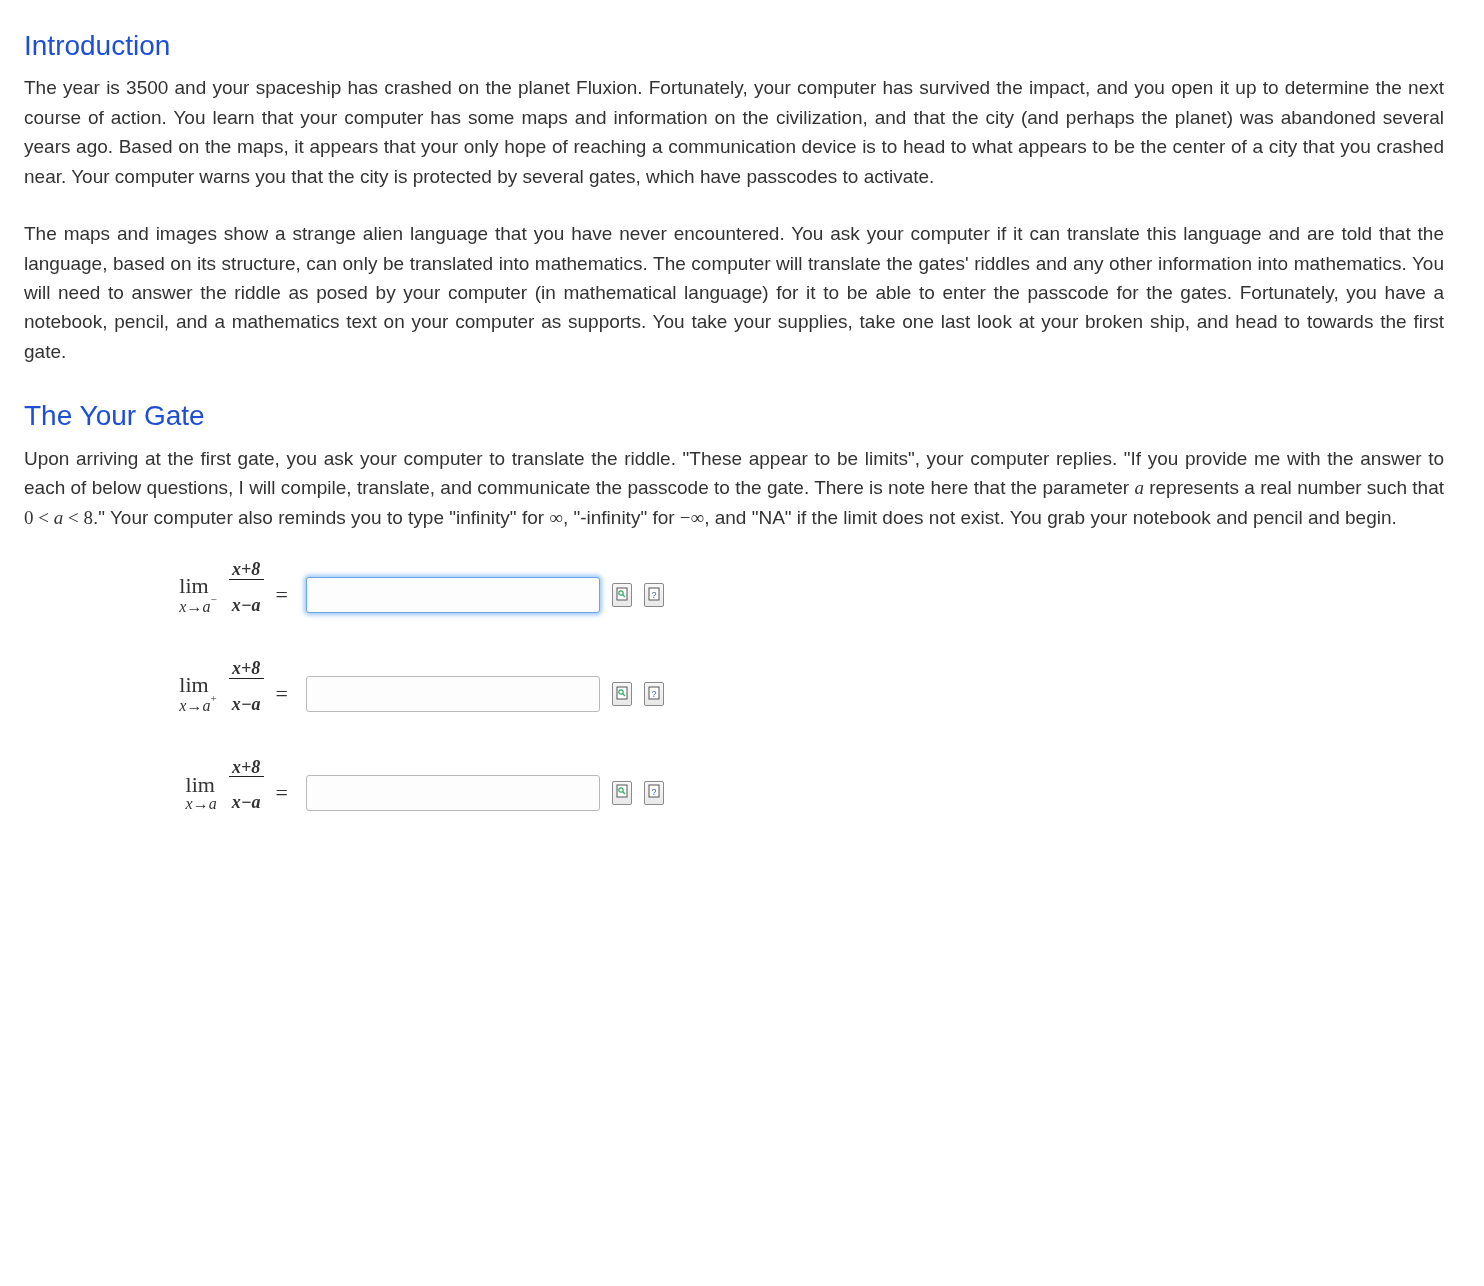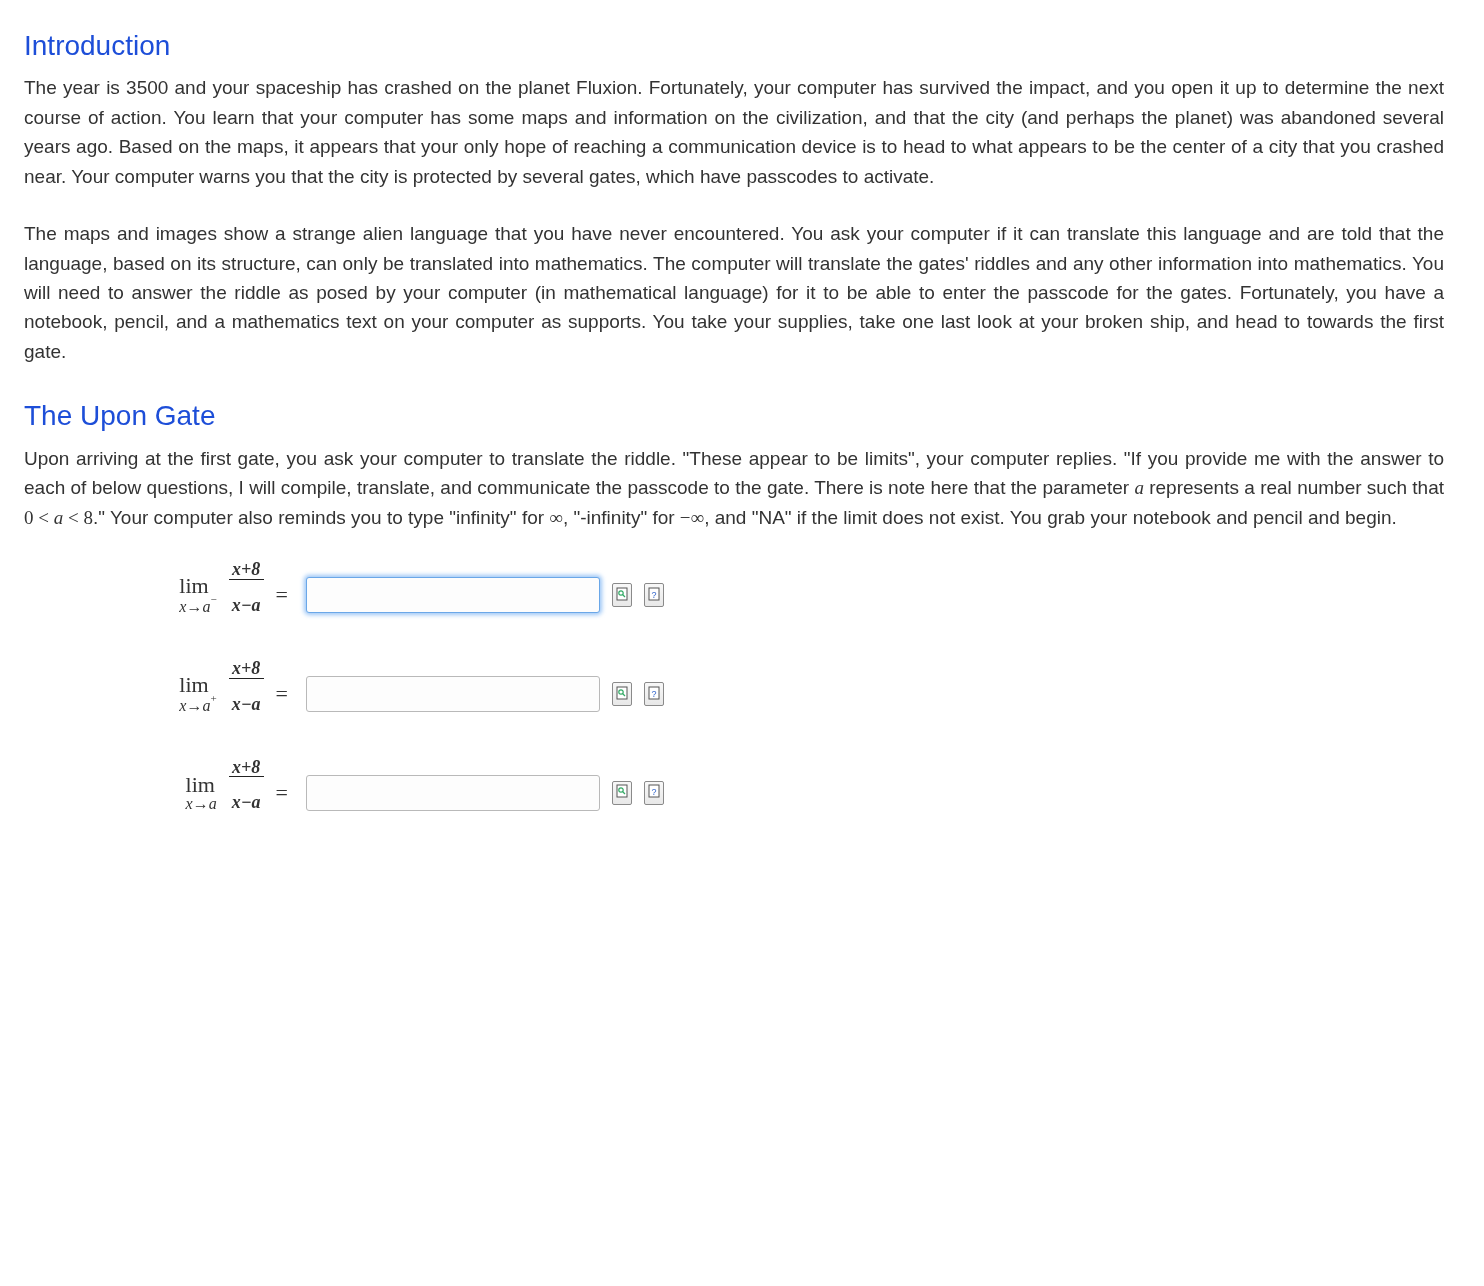--- a/index.html
+++ b/index.html
@@ -93,21 +93,21 @@
   }
   .icon-btn svg { width: 12px; height: 14px; }
 </style>
 </head>
 <body>
 
 <h2 class="section-title">Introduction</h2>
 <p class="body-text">The year is 3500 and your spaceship has crashed on the planet Fluxion. Fortunately, your computer has survived the impact, and you open it up to determine the next course of action. You learn that your computer has some maps and information on the civilization, and that the city (and perhaps the planet) was abandoned several years ago. Based on the maps, it appears that your only hope of reaching a communication device is to head to what appears to be the center of a city that you crashed near. Your computer warns you that the city is protected by several gates, which have passcodes to activate.</p>
 <p class="body-text">The maps and images show a strange alien language that you have never encountered. You ask your computer if it can translate this language and are told that the language, based on its structure, can only be translated into mathematics. The computer will translate the gates' riddles and any other information into mathematics. You will need to answer the riddle as posed by your computer (in mathematical language) for it to be able to enter the passcode for the gates. Fortunately, you have a notebook, pencil, and a mathematics text on your computer as supports. You take your supplies, take one last look at your broken ship, and head to towards the first gate.</p>
 
-<h2 class="section-title">The Upon Gate</h2>
+<h2 class="section-title">The Your Gate</h2>
 <p class="body-text">
   <span>Upon arriving at the first gate, you ask your computer to translate the riddle. "These appear to be limits", your computer replies. "If you provide me with the answer to each of below questions, I will compile, translate, and communicate the passcode to the gate. There is note here that the parameter </span><span class="math-i">a</span><span> represents a real number such that </span><span class="math-r" id="ineq">0 &lt; <span class="math-i">a</span> &lt; 8</span><span>." Your computer also reminds you to type "infinity" for </span><span class="math-r">∞</span><span>, "-infinity" for </span><span class="math-r">−∞</span><span>, and "NA" if the limit does not exist. You grab your notebook and pencil and begin.</span>
 </p>
 
 <div class="problem-block" id="problems">
     <div class="limit-row">
       <div class="limit-expr">
         <span class="lim-stack">
           <span class="lim-top">lim</span>
           <span class="lim-bot">x→a<sup>−</sup></span>

